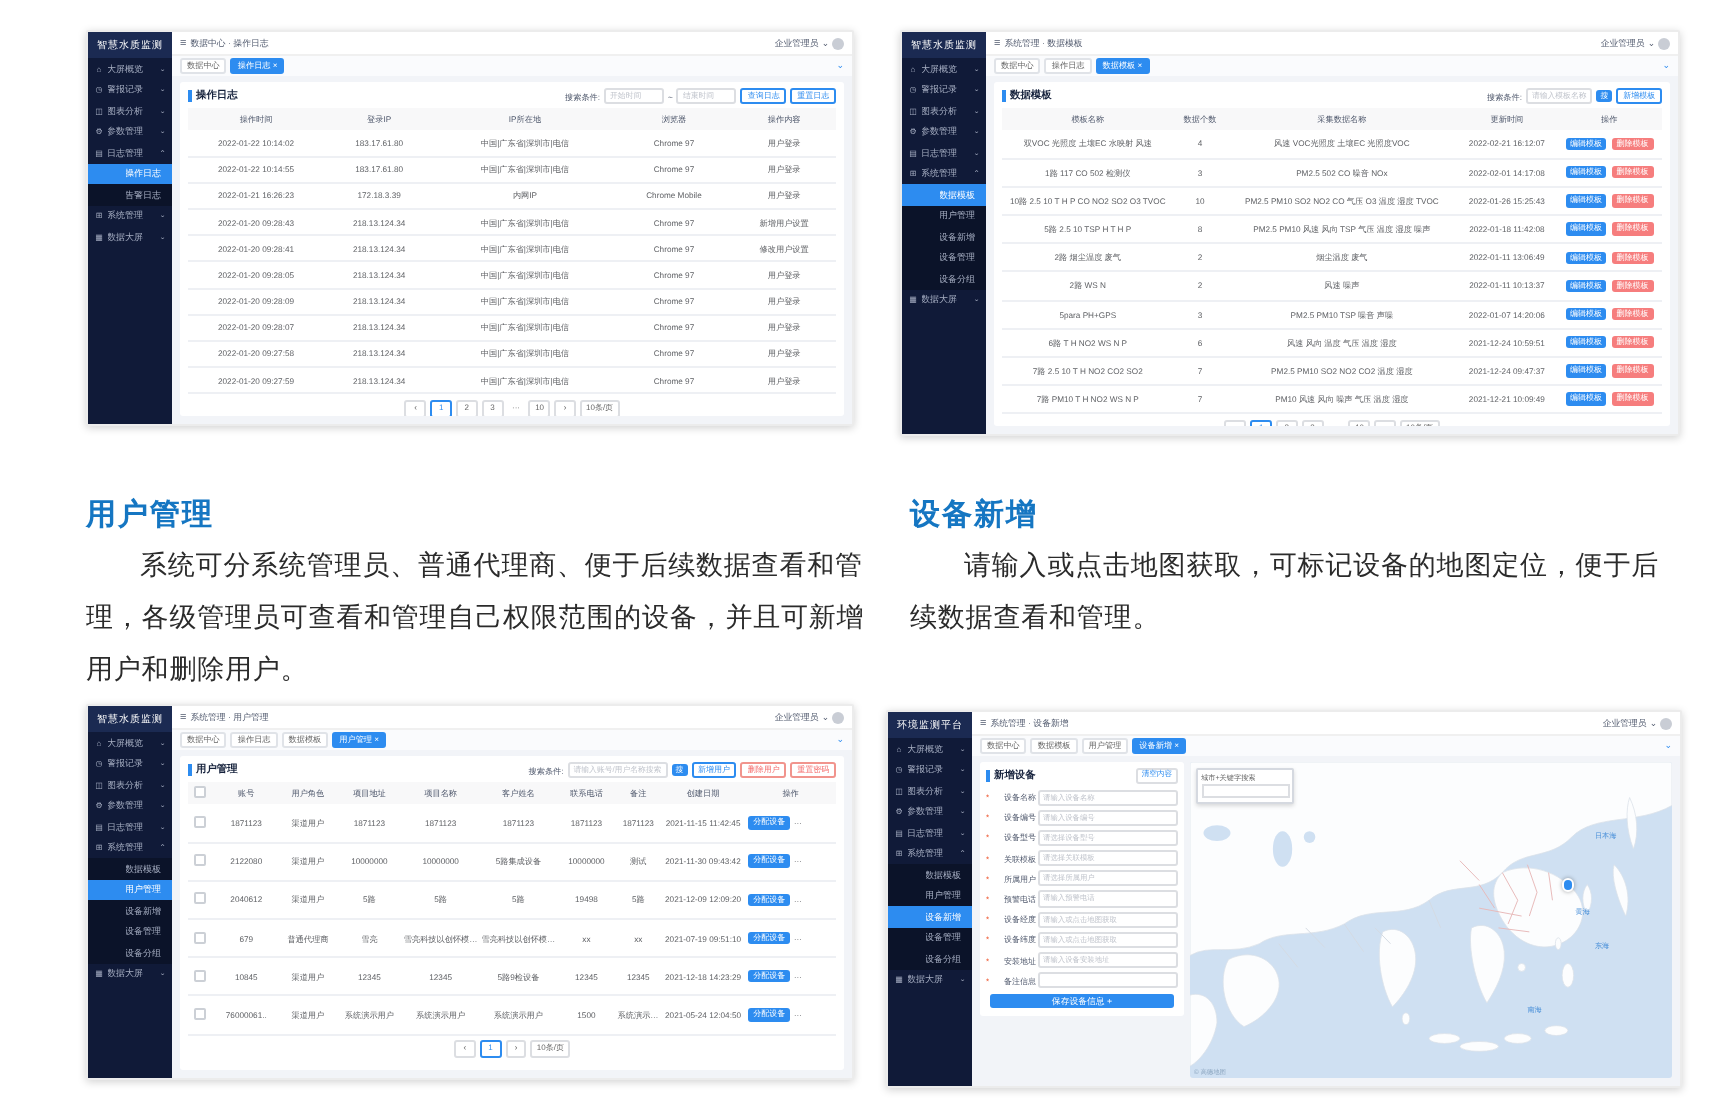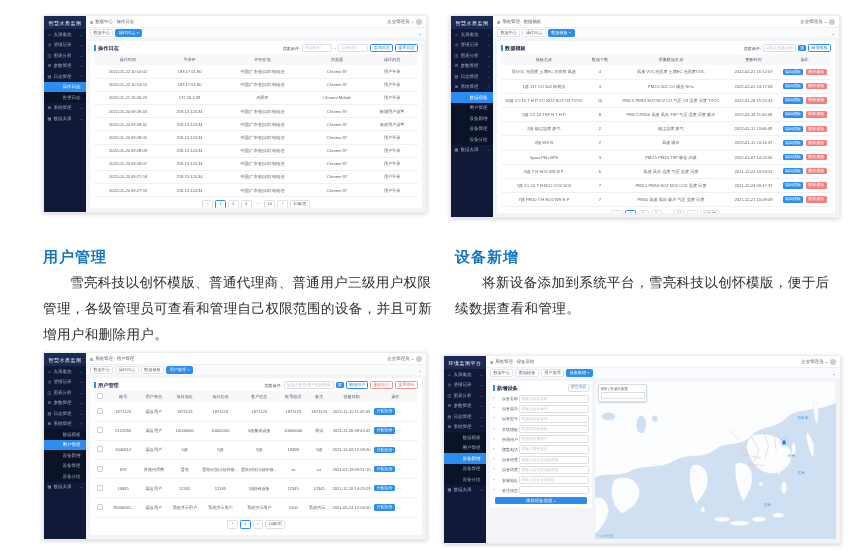--- a/index.html
+++ b/index.html
@@ -522,23 +522,23 @@
           <span class="pg plain">···</span>
           <span class="pg">10</span>
           <span class="pg">›</span>
           <span class="pg wide">10条/页</span>
         </div>
     </div>
   </div>
 </div>
 
 <h2 class="doc-h" style="left:43px;top:236px">用户管理</h2>
-<p class="doc-p" style="left:43px;top:270px;width:392px">雪亮科技以创怀模版、普通代理商、普通用户三级用户权限管理，各级管理员可查看和管理自己权限范围的设备，并且可新增用户和删除用户。</p>
+<p class="doc-p" style="left:43px;top:270px;width:392px">系统可分系统管理员、普通代理商、便于后续数据查看和管理，各级管理员可查看和管理自己权限范围的设备，并且可新增用户和删除用户。</p>
 <h2 class="doc-h" style="left:455px;top:236px">设备新增</h2>
-<p class="doc-p" style="left:455px;top:270px;width:388px">将新设备添加到系统平台，雪亮科技以创怀模版，便于后续数据查看和管理。</p>
+<p class="doc-p" style="left:455px;top:270px;width:388px">请输入或点击地图获取，可标记设备的地图定位，便于后续数据查看和管理。</p>
 
 <div class="shot" id="shot3">
   <div class="sb">
     <div class="sb-title">智慧水质监测</div>
     <div>
 
         <div class="mi top">
           <span class="ic">⌂</span>
           <span class="lbl">大屏概览</span>
           <span class="chev">⌄</span>

